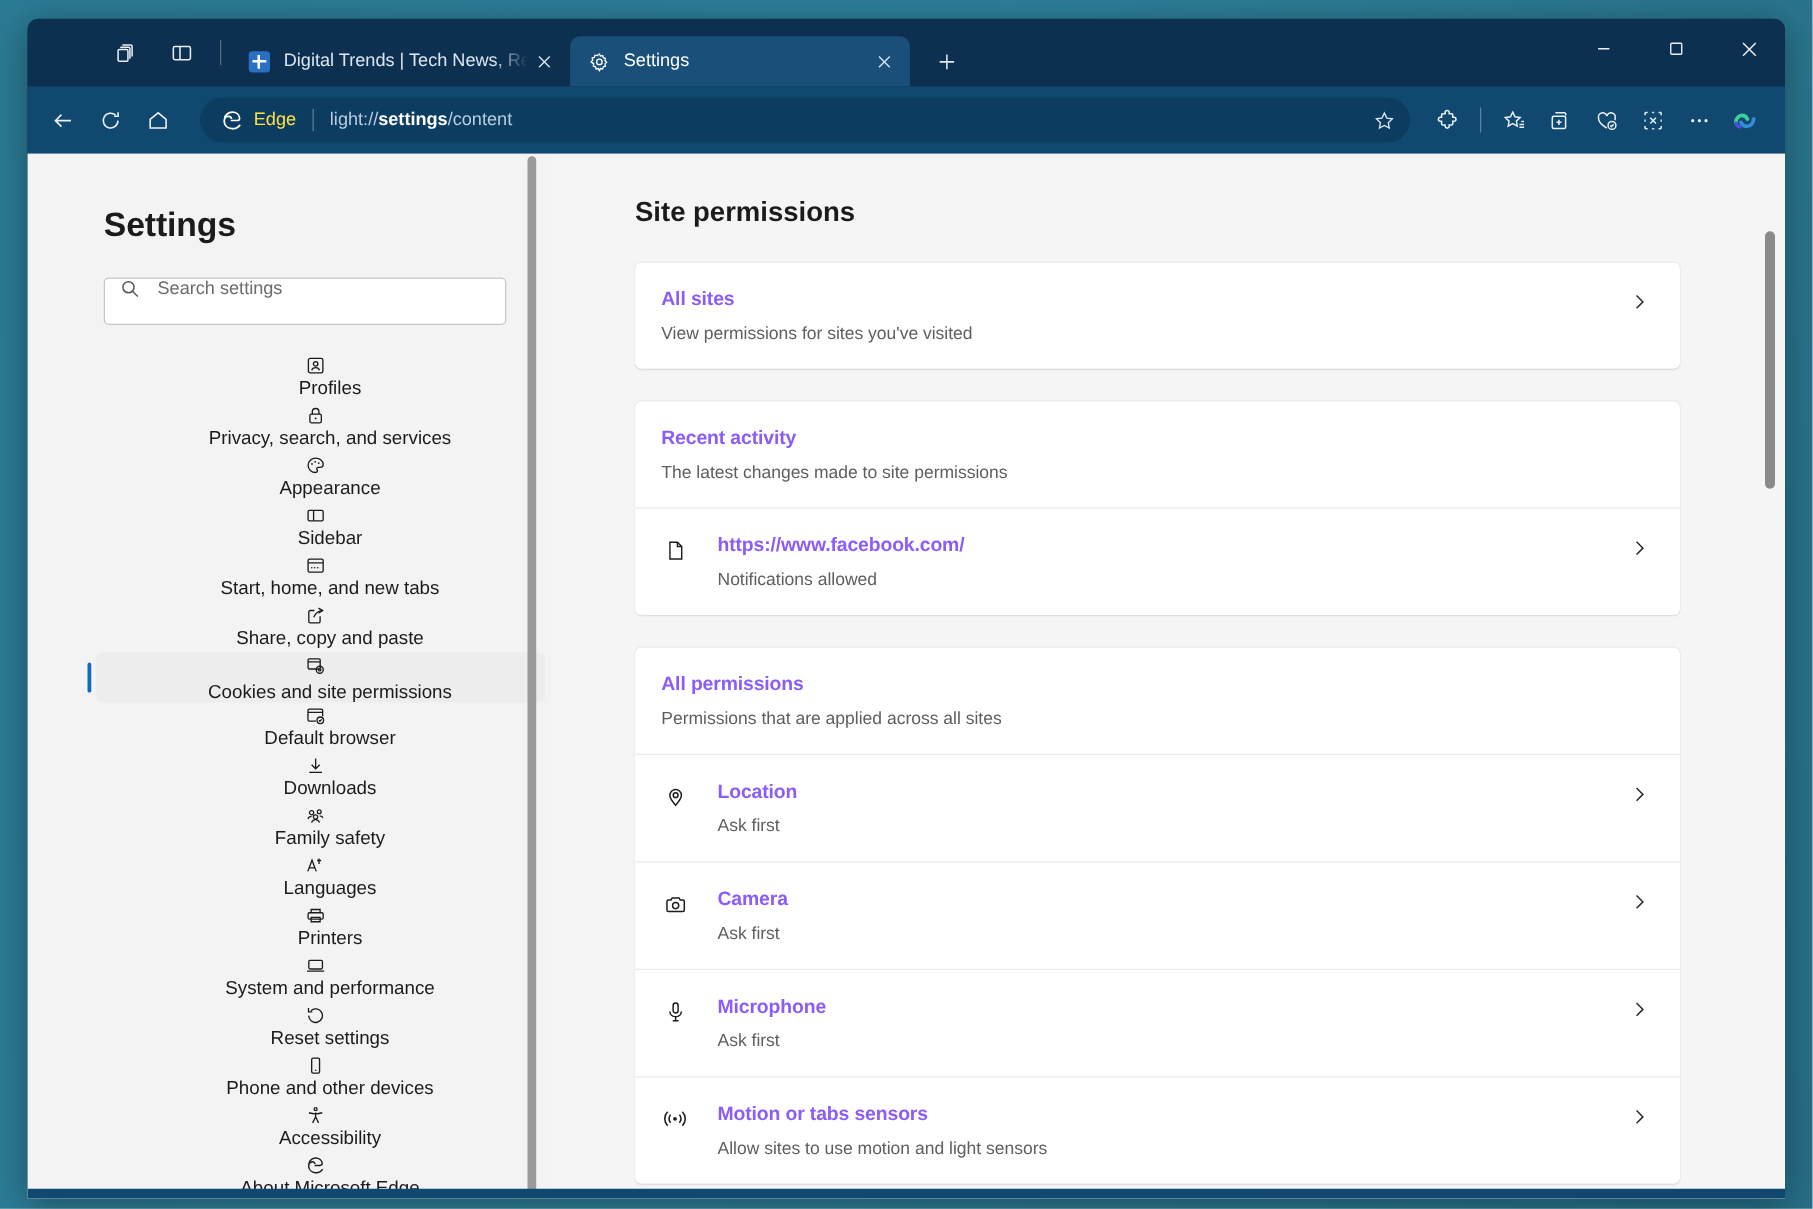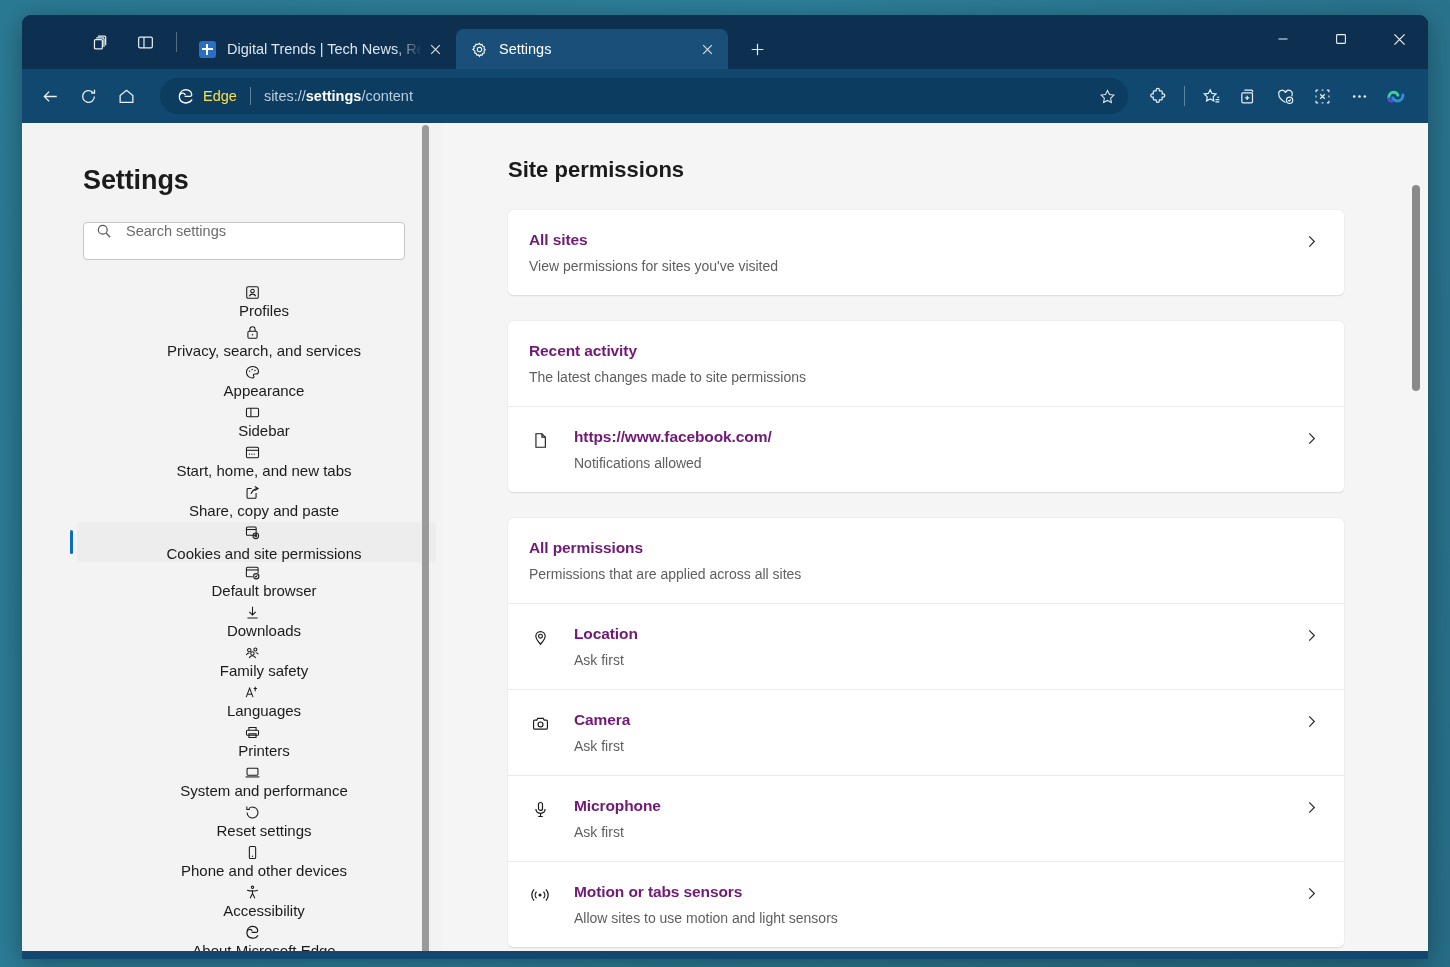--- a/index.html
+++ b/index.html
@@ -343,21 +343,21 @@
     flex: 0 0 22px;
     margin-right: 23px;
     margin-top: 1px;
     display: flex; align-items: center; justify-content: center;
     color: #1b1b1b;
   }
   .row-text { flex: 1; min-width: 0; }
   .row-title {
     font-size: 15.5px;
     font-weight: 600;
-    color: #701a75;
+    color: #8b5cf6;
     margin-bottom: 9px;
     letter-spacing: -.1px;
   }
   .row-sub {
     font-size: 14px;
     color: #5e5e5e;
   }
   .row-chevron {
     flex: 0 0 16px;
     margin-top: 3px;
@@ -487,21 +487,21 @@
       <span class="edge-badge">
         <span class="edge-logo">
           <svg width="19" height="19" viewBox="0 0 20 20" fill="none" stroke="#ffffff" stroke-width="1.45">
             <path d="M17 13.4c-1.6 2.3-4.2 3.6-7 3.4-3.4-.3-6-2.6-6.4-5.6-.3-2.4 1-4.3 2.9-4.7 1.6-.3 3 .6 3.3 2"></path>
             <path d="M3.9 8.2c.4-3 3.2-5.3 6.4-5.3 3.5 0 6 2.2 6.2 5 .1 1.2-.6 2-1.9 2H9.1"></path>
           </svg>
         </span>
         <span class="edge-name">Edge</span>
       </span>
       <span class="omni-sep"></span>
-      <span class="omni-url"><span>sites://</span><b>settings</b><span>/content</span></span>
+      <span class="omni-url"><span>light://</span><b>settings</b><span>/content</span></span>
       <span class="omni-star">
         <svg width="17" height="17" viewBox="0 0 20 20" stroke="currentColor" stroke-width="1.25" fill="none">
           <path d="M10 2.9l2.3 4.7 5.2.7-3.8 3.6.9 5.1-4.6-2.4-4.6 2.4.9-5.1L2.5 8.3l5.2-.7z"></path>
         </svg>
       </span>
     </div>
 
     <div class="tool-icons">
       <div class="ti">
         <svg width="19" height="19" viewBox="0 0 20 20" stroke="currentColor" stroke-width="1.3" fill="none">

